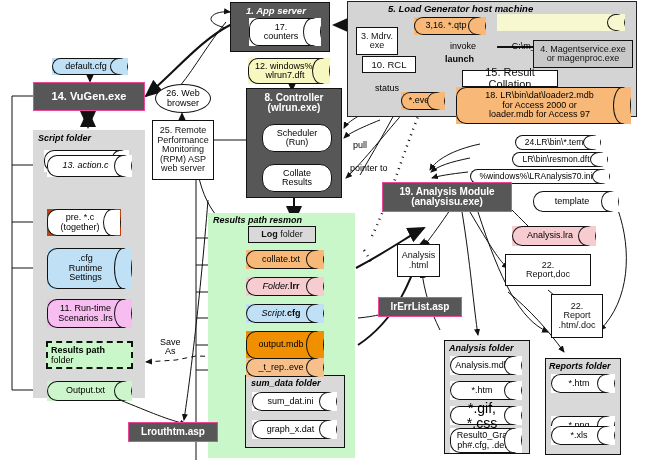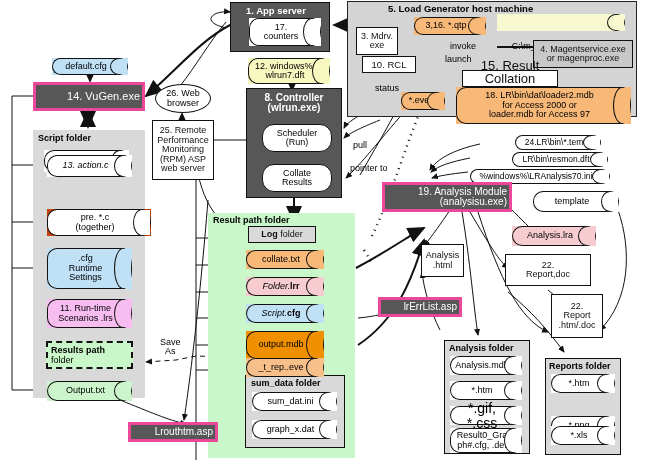--- a/index.html
+++ b/index.html
@@ -9,34 +9,34 @@
   #stage *{box-sizing:border-box;}
 
   svg.edges{position:absolute;left:0;top:0;width:647px;height:463px;pointer-events:none;}
 
   
   .node{position:absolute;display:flex;align-items:center;justify-content:center;
         text-align:center;line-height:1.05;z-index:5;}
   .node span{display:block;width:100%;padding:0 2px;}
 
   
-  .proc{background:#575757;color:#fff;border:3px solid #ec4899;font-weight:normal;text-align:right;}
+  .proc{background:#575757;color:#fff;border:1px solid #ec4899;font-weight:bold;}
 
   
   .rect{background:#fff;border:1px solid #111;color:#111;}
   .rect-gray{background:#c8c8c8;border:1px solid #111;color:#111;}
 
   
   .group{position:absolute;z-index:1;border:1px solid #222;}
   .group-lg{background:#d4d4d4;}
   .group-gray{background:#d9d9d9;border:none;}
   .group-green{background:#c9f7c9;border:none;}
   .group-white{background:#d9d9d9;border:1px solid #111;}
   .group-label{position:absolute;font-weight:bold;font-size:9px;color:#000;z-index:4;
-               white-space:nowrap;}
+               white-space:nowrap;font-style:italic;}
 
   
   .cyl{position:absolute;z-index:5;padding-left:12px;}
   .cyl .body{position:absolute;left:0;top:0;right:9px;bottom:0;
              border:1px solid #111;border-right:none;
              border-radius:10px 0 0 10px;
              display:flex;align-items:center;justify-content:center;
              text-align:center;line-height:1.05;}
   .cyl .cap{position:absolute;right:0;top:0;width:18px;height:100%;
             border:1px solid #111;border-radius:50%;background:inherit;}
@@ -70,21 +70,21 @@
   <div class="group group-lg" style="left:347px;top:1px;width:290px;height:116px;background:#d4d4d4;"></div>
   <div class="group-label" style="left:388px;top:3px;font-size:9.5px;">5. Load Generator host machine</div>
 
   <div class="group" style="left:230px;top:2px;width:100px;height:50px;background:#575757;border:1px solid #111;"></div>
   <div class="group-label" style="left:246px;top:5px;color:#fff;font-size:9.5px;">1. App server</div>
 
   <div class="group group-gray" style="left:33px;top:130px;width:112px;height:268px;"></div>
   <div class="group-label" style="left:38px;top:133px;font-size:9px;">Script folder</div>
 
   <div class="group group-green" style="left:208px;top:213px;width:147px;height:245px;"></div>
-  <div class="group-label" style="left:213px;top:215px;font-size:9px;">Result  path folder</div>
+  <div class="group-label" style="left:213px;top:215px;font-size:9px;">Results  path resmon</div>
 
   <div class="group group-white" style="left:245px;top:375px;width:100px;height:73px;background:#d9d9d9;"></div>
   <div class="group-label" style="left:251px;top:378px;font-size:9px;">
     <span class="bold"></span>
   </div>
   <div class="group-label" style="left:251px;top:378px;font-size:9px;">sum_data folder</div>
 
   <div class="group group-white" style="left:444px;top:340px;width:86px;height:114px;background:#d9d9d9;"></div>
   <div class="group-label" style="left:449px;top:343px;font-size:9px;">Analysis folder</div>
 
@@ -237,21 +237,21 @@
   </div>
 
   <div class="node rect-gray" style="left:533px;top:40px;width:100px;height:28px;font-size:9px;">
     <span>4. Magentservice.exe<br>or magenproc.exe</span>
   </div>
 
   <div class="node rect" style="left:362px;top:56px;width:54px;height:17px;font-size:9.5px;">
     <span>10. RCL</span>
   </div>
 
-  <div class="node rect" style="left:462px;top:70px;width:96px;height:17px;font-size:13px;align-items:flex-end;">
+  <div class="node rect" style="left:462px;top:70px;width:96px;height:17px;font-size:11px;">
     <span>15. Result Collation</span>
   </div>
 
   <div class="cyl" style="left:401px;top:92px;width:44px;height:18px;background:#f7b878;font-size:9px;">
     <div class="body" style="background:#f7b878;">
         <span>*.eve</span>
       </div>
     <div class="cap" style="background:#f7b878;"></div>
       <div class="capfill" style="background:#f7b878;"></div>
   </div>
@@ -310,21 +310,21 @@
       <div class="capfill" style="background:#fff;"></div>
   </div>
   <div class="cyl" style="left:47px;top:155px;width:85px;height:22px;background:#fff;font-size:9px;">
     <div class="body" style="background:#fff;">
         <span class="it">13. action.c</span>
       </div>
     <div class="cap" style="background:#fff;"></div>
       <div class="capfill" style="background:#fff;"></div>
   </div>
 
-  <div class="cyl" style="left:47px;top:209px;width:104px;height:27px;background:#c2410c;font-size:9px;">
+  <div class="cyl" style="left:47px;top:209px;width:74px;height:27px;background:#c2410c;font-size:9px;">
     <div class="body" style="background:#fff;">
         <span>pre. *.c<br>(together)</span>
       </div>
     <div class="cap" style="background:#fff;"></div>
       <div class="capfill" style="background:#fff;"></div>
   </div>
 
   <div class="cyl" style="left:47px;top:248px;width:85px;height:41px;background:#bfe0f5;font-size:9px;">
     <div class="body" style="background:#bfe0f5;">
         <span>.cfg<br>Runtime<br>Settings</span>
@@ -459,21 +459,21 @@
   </div>
 
   <div class="cyl" style="left:512px;top:226px;width:84px;height:20px;background:#f7ccd0;font-size:9px;">
     <div class="body" style="background:#f7ccd0;">
         <span>Analysis.lra</span>
       </div>
     <div class="cap" style="background:#f7ccd0;"></div>
       <div class="capfill" style="background:#f7ccd0;"></div>
   </div>
 
-  <div class="node rect" style="left:397px;top:244px;width:43px;height:33px;font-size:9px;margin-left:24px;">
+  <div class="node rect" style="left:397px;top:244px;width:43px;height:33px;font-size:9px;">
     <span>Analysis<br>.html</span>
   </div>
 
   <div class="node rect" style="left:505px;top:254px;width:86px;height:32px;font-size:9px;">
     <span>22.<br>Report,doc</span>
   </div>
 
   <div class="node rect" style="left:551px;top:294px;width:52px;height:44px;font-size:9px;">
     <span>22.<br>Report<br>.htm/.doc</span>
   </div>
@@ -523,21 +523,21 @@
   </div>
   <div class="cyl" style="left:551px;top:426px;width:64px;height:19px;background:#fff;font-size:9px;">
     <div class="body" style="background:#fff;">
         <span>*.xls</span>
       </div>
     <div class="cap" style="background:#fff;"></div>
       <div class="capfill" style="background:#fff;"></div>
   </div>
 
   <div class="edgelabel" style="left:450px;top:41px;">invoke</div>
-  <div class="edgelabel" style="left:445px;top:54px;">launch</div>
+  <div class="edgelabel" style="left:445px;top:54px;font-weight:bold;">launch</div>
   <div class="edgelabel" style="left:375px;top:83px;">status</div>
   <div class="edgelabel" style="left:353px;top:140px;">pull</div>
   <div class="edgelabel" style="left:350px;top:163px;">pointer to</div>
   <div class="edgelabel" style="left:160px;top:338px;text-align:center;line-height:1.05;">
     <span>Save<br>As</span>
   </div>
 
 </div>
 
 </body></html>

